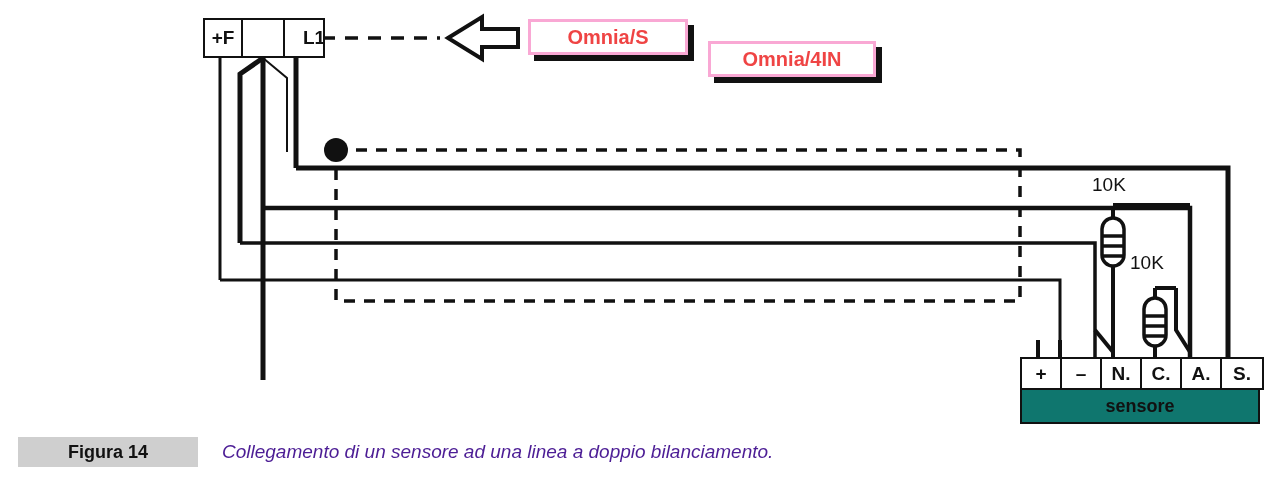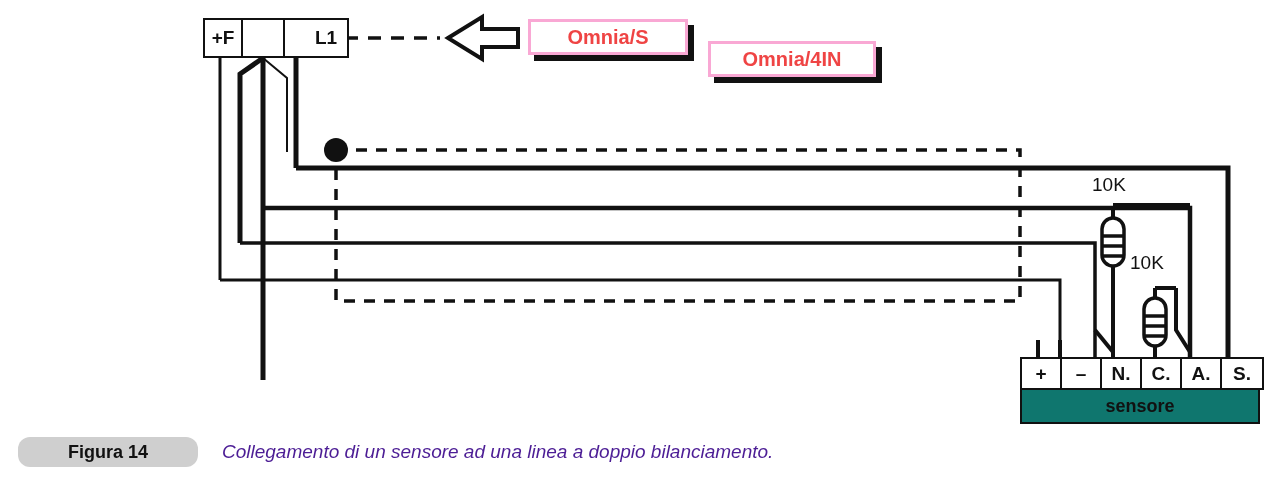--- a/index.html
+++ b/index.html
@@ -29,21 +29,21 @@
     font-weight:bold;
     color:#111;
     background:#fff;
   }
   .term-cell:last-child{border-right:none;}
 
   #supply-block{left:203px;top:18px;height:40px;}
   #supply-block .term-cell{height:100%;font-size:19px;}
   #cell-plusf{width:38px;}
   #cell-gnd{width:42px;}
-  #cell-l1{width:62px;padding-left:20px;}
+  #cell-l1{width:38px;padding-left:20px;}
 
   
   #sensor-block{left:1020px;top:357px;height:33px;}
   #sensor-block .term-cell{height:100%;font-size:19px;width:40px;}
   #sensor-label-row{
     position:absolute;left:1020px;top:390px;width:240px;height:34px;
     border:2px solid #111;border-top:none;box-sizing:border-box;
     background:#0f766e;display:flex;align-items:center;justify-content:center;
     font-weight:bold;font-size:18px;color:#111;
   }
@@ -69,21 +69,21 @@
   #res-label-2{left:1130px;top:252px;}
 
   
   #caption-row{
     position:absolute;left:18px;top:437px;height:30px;
     display:flex;align-items:center;
   }
   #caption-tag{
     width:180px;height:30px;background:#cfcfcf;
     display:flex;align-items:center;justify-content:center;
-    font-weight:bold;font-size:18px;color:#111;border-radius:12px;
+    font-weight:bold;font-size:18px;color:#111;
   }
   #caption-text{
     margin-left:24px;
     font-style:italic;font-size:19px;color:#4c1d95;white-space:nowrap;
   }
 </style>
 </head>
 <body>
 
 <div id="stage">

